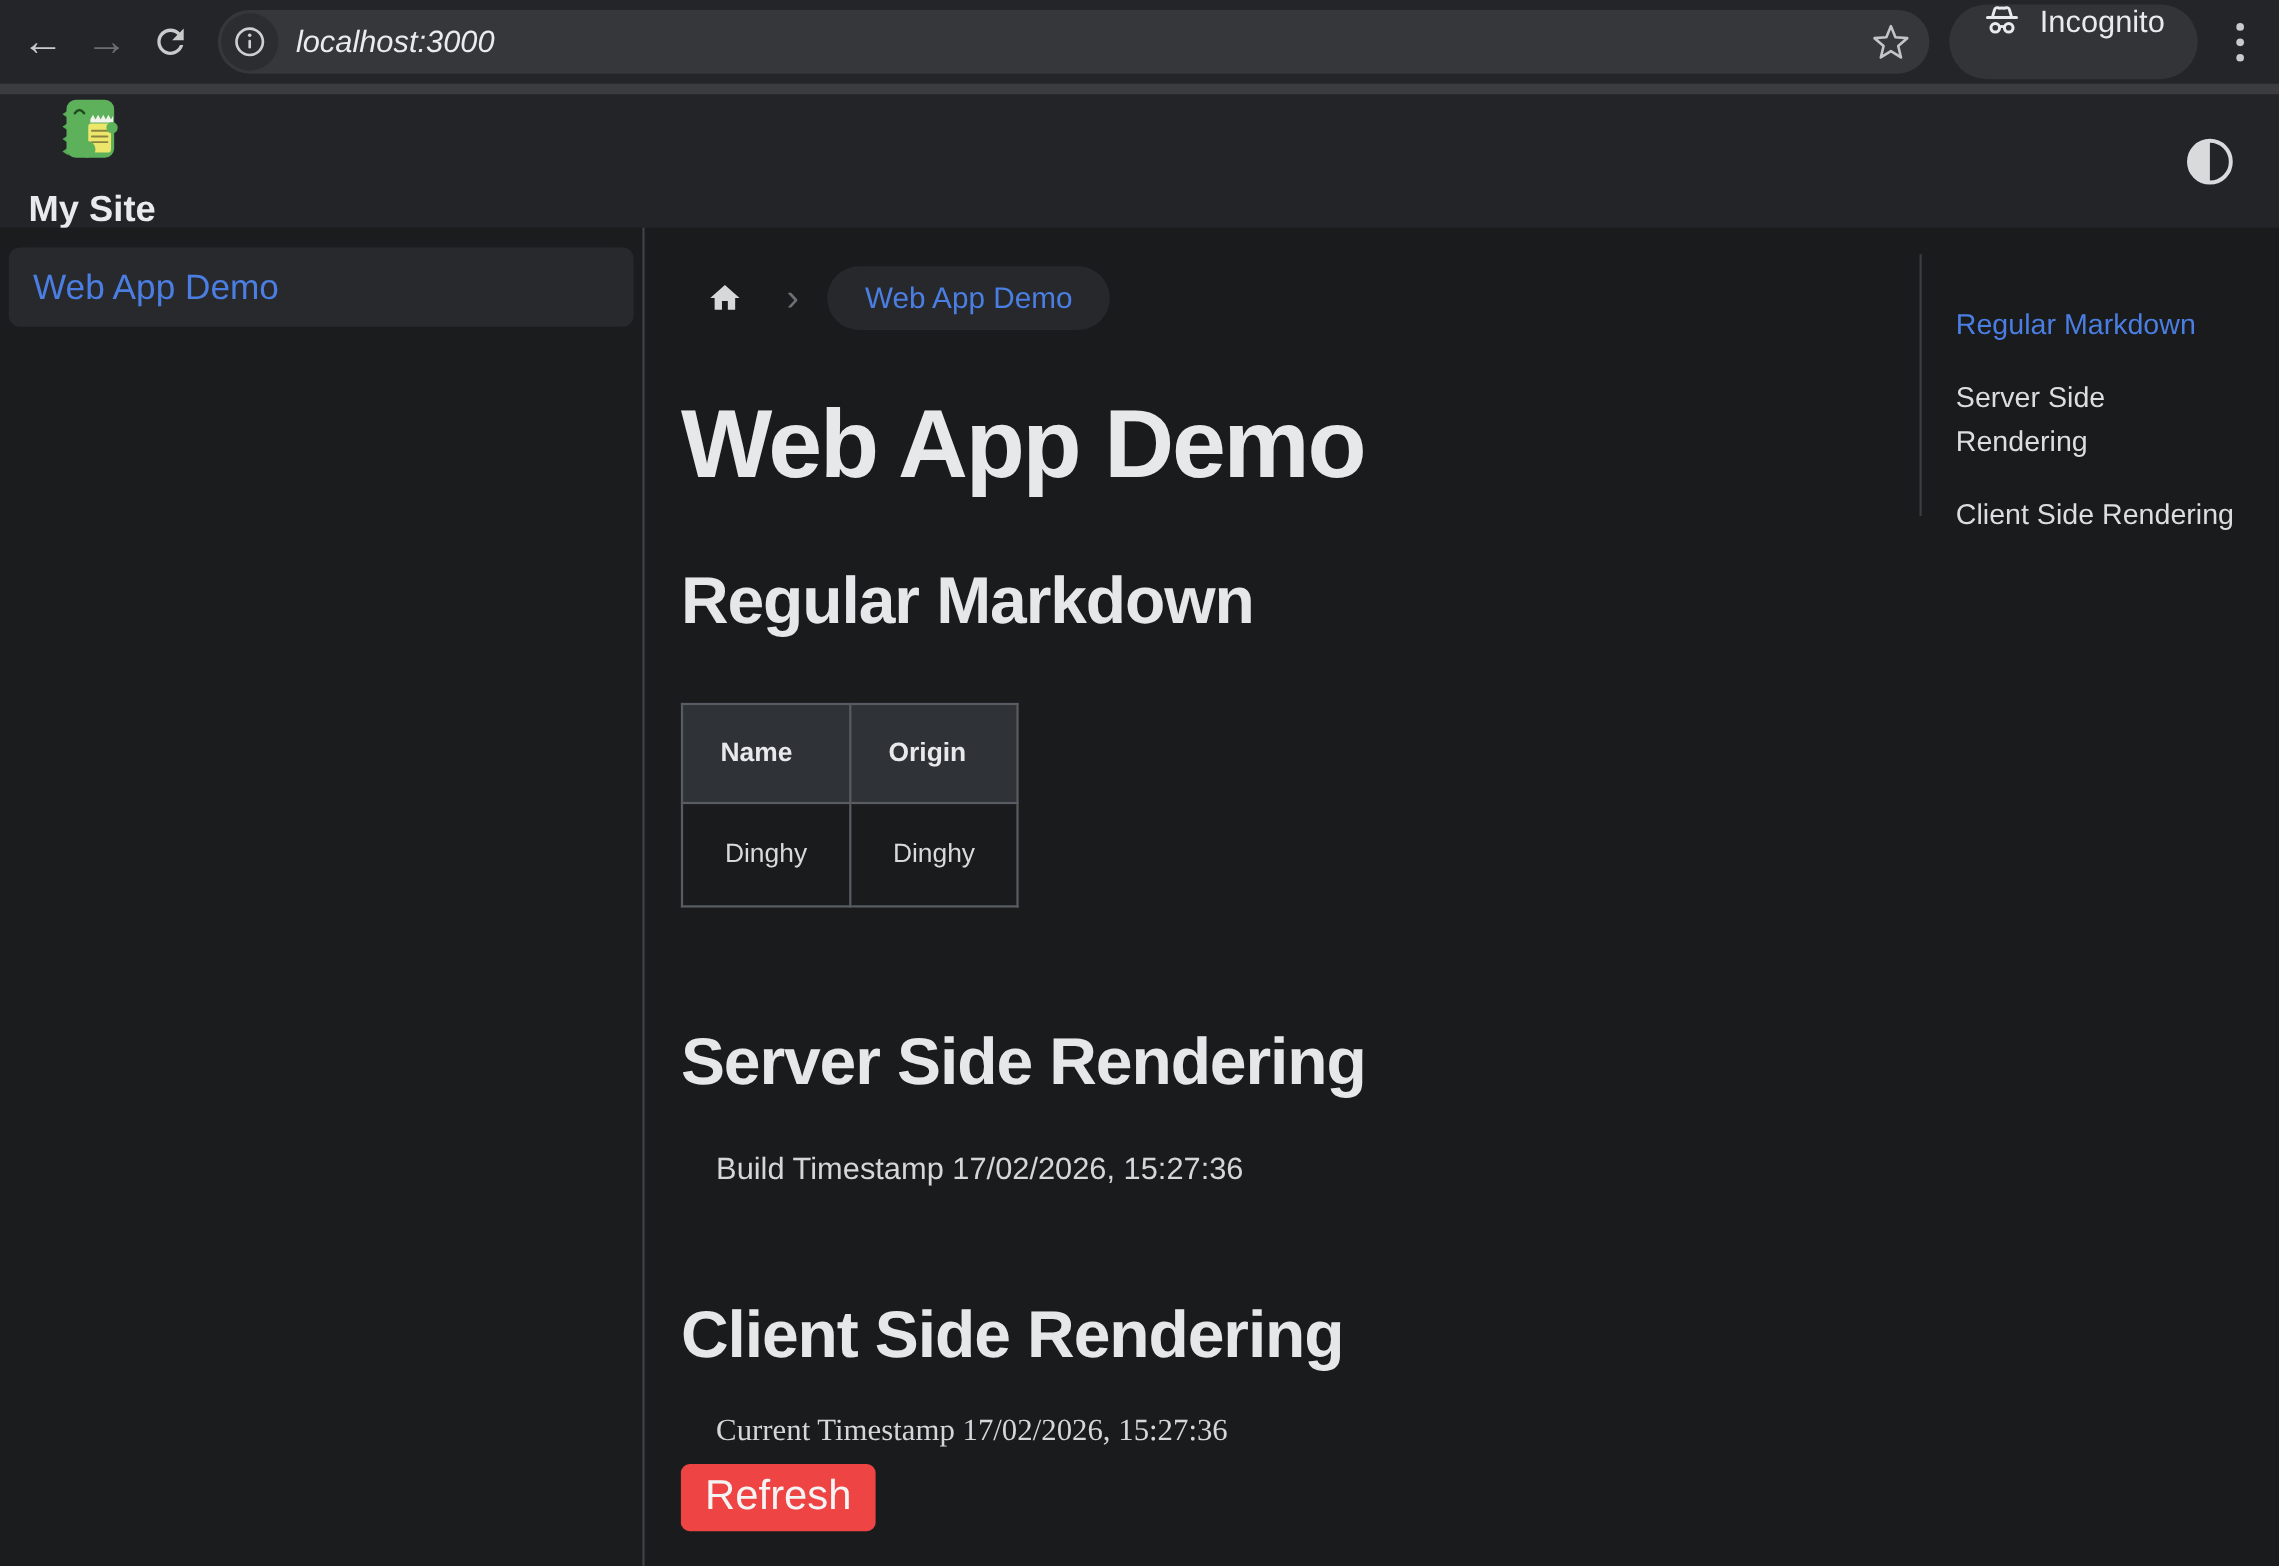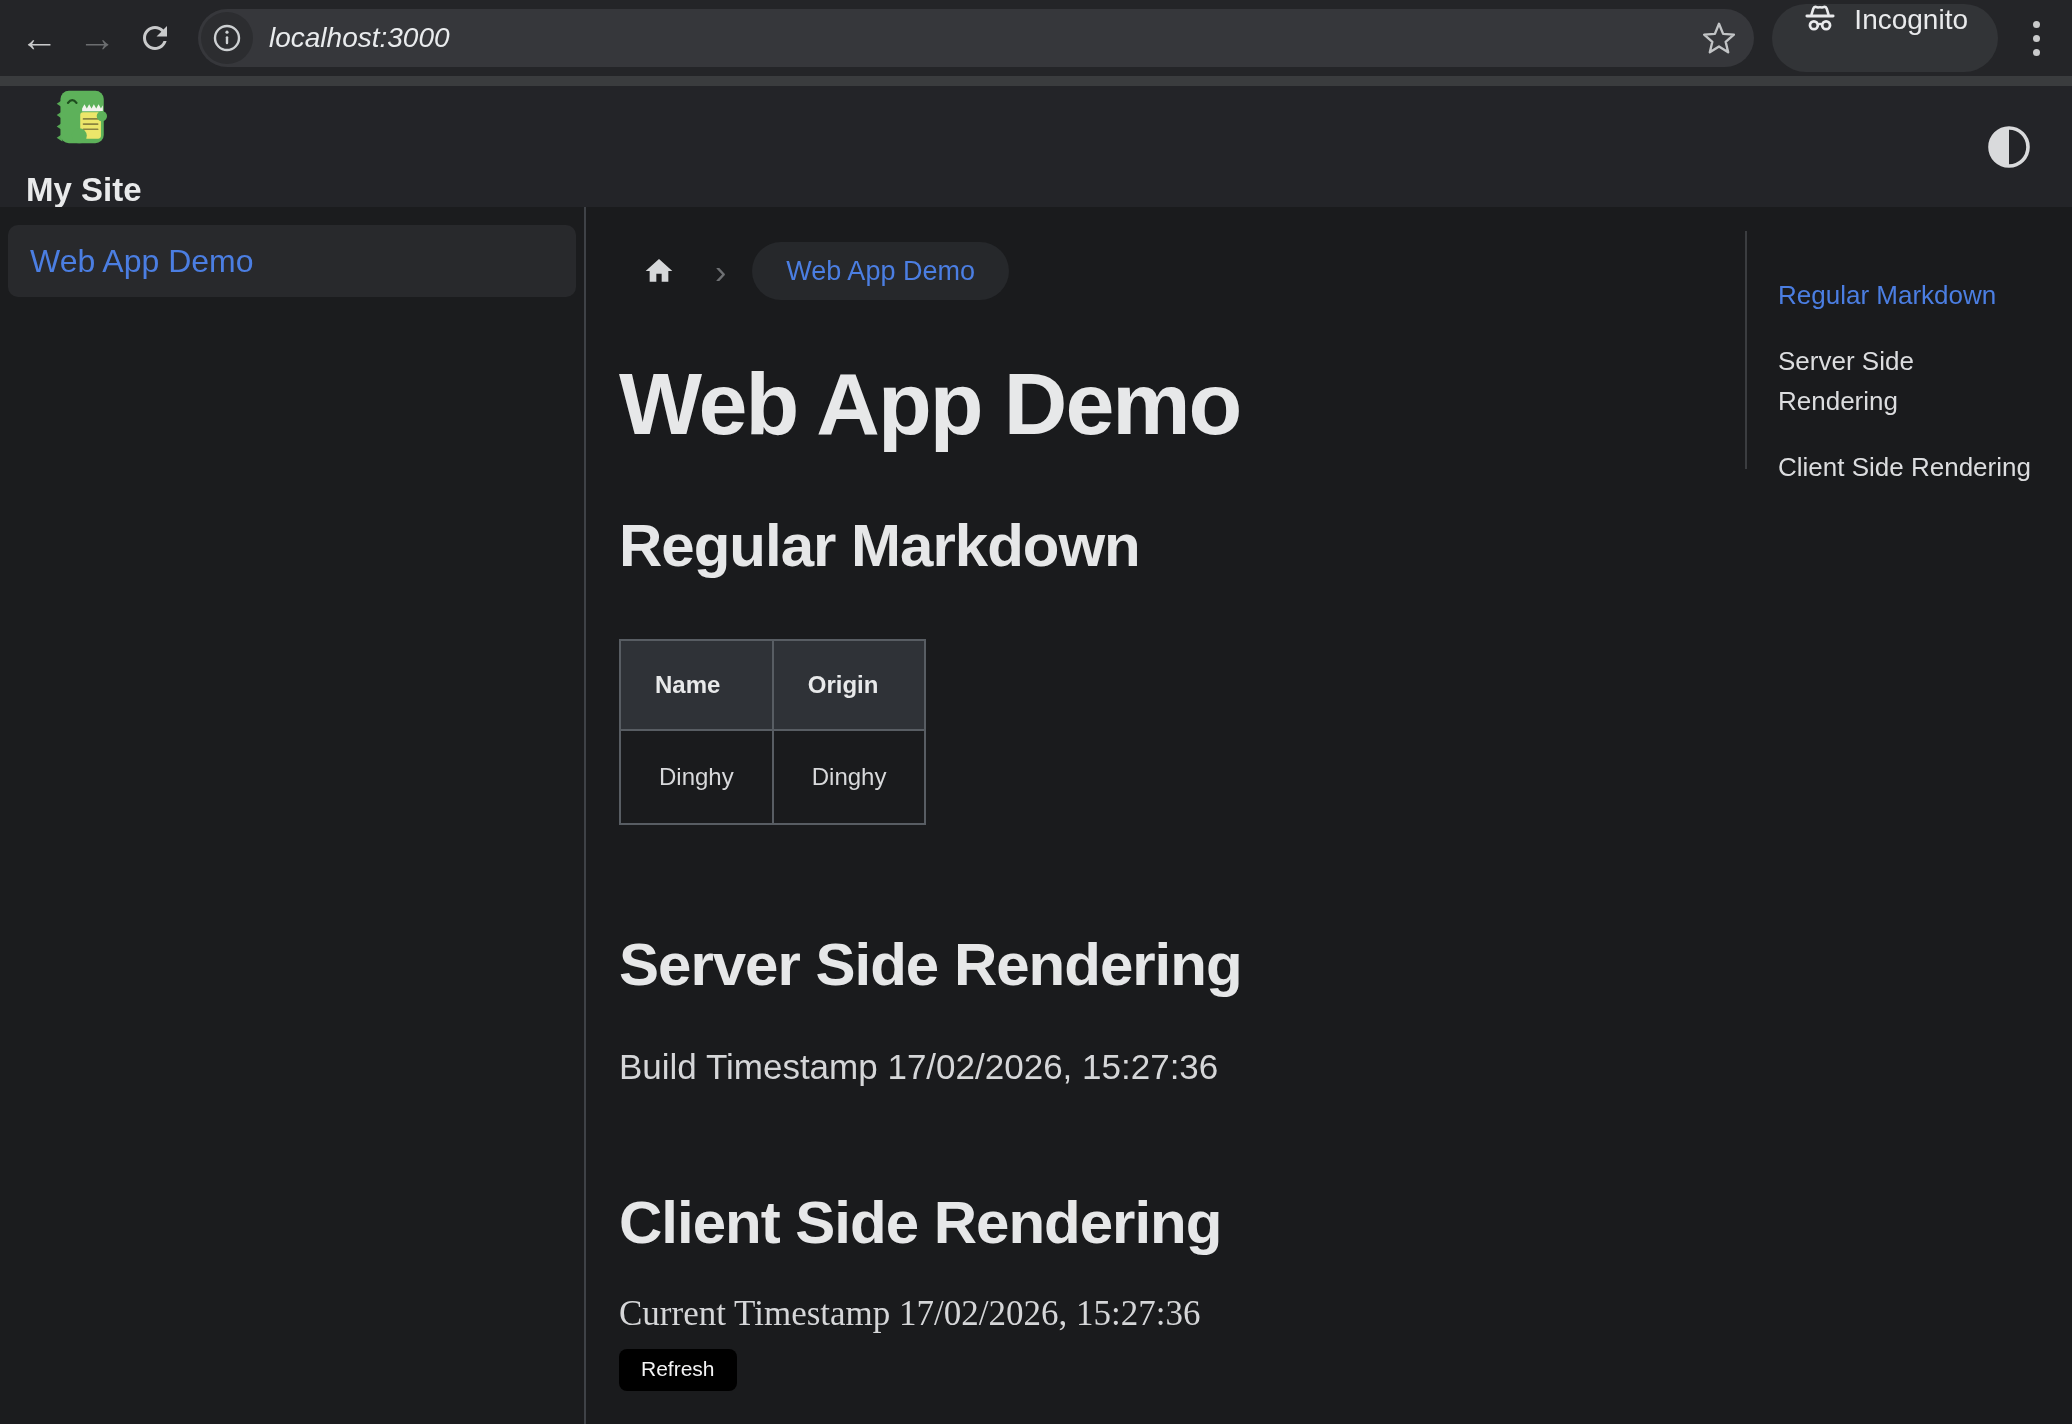--- a/index.html
+++ b/index.html
@@ -107,29 +107,29 @@
 
   table.md-table { border-collapse:collapse; margin-top:57px; font-size:24px; }
   .md-table th {
     background:#2f3237; font-weight:700; color:#e8e9ea;
     border:2px solid #585d63; padding:30px 34px; text-align:left;
   }
   .md-table td {
     border:2px solid #585d63; padding:32px 38px; color:#d8d9db;
   }
 
-  .body-text { font-size:35px; color:#d5d6d8; line-height:1.25; }
+  .body-text { font-size:28px; color:#d5d6d8; line-height:1.25;margin-left:32px; }
   .body-text.build { margin-top:44px; }
   .body-text.current { margin-top:33px;font-family:Liberation Serif, serif; }
 
   .refresh-btn {
     margin-top:13px; display:inline-block;
-    background:#000000; color:#f4f4f5;
+    background:#ef4444; color:#f4f4f5;
     font-family:"Liberation Sans", sans-serif;
-    font-size:21px; border:none; border-radius:8px;
+    font-size:38px; border:none; border-radius:8px;
     padding:8px 22px 10px; cursor:pointer;
   }
 
   
   .toc { flex:1; position:relative; padding:68px 28px 0 33px; }
   .toc::before {
     content:""; position:absolute; left:0; top:24px;
     width:2px; height:238px; background:#3b3d40;
   }
   .toc-item {

